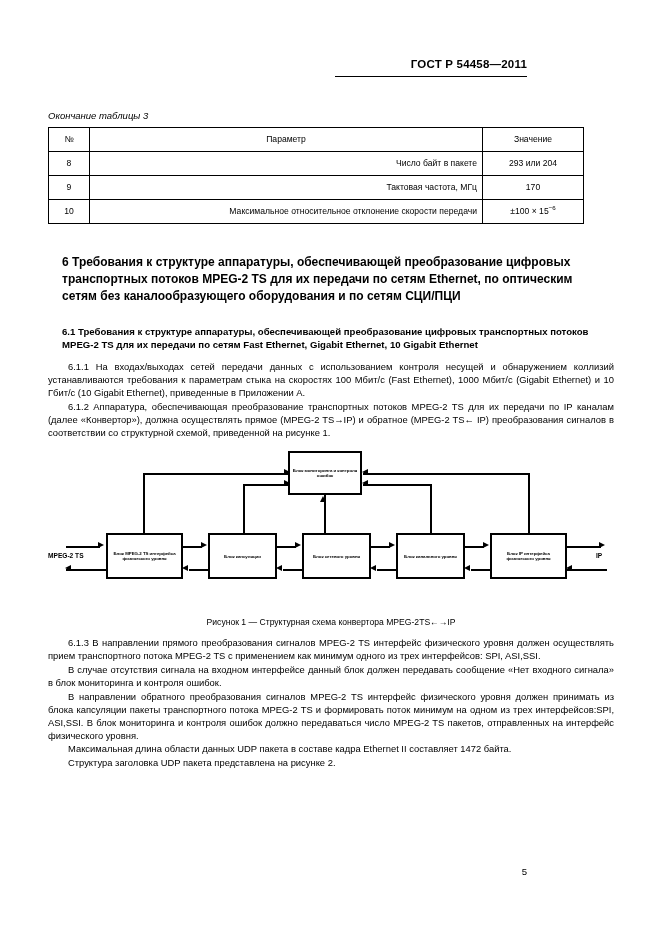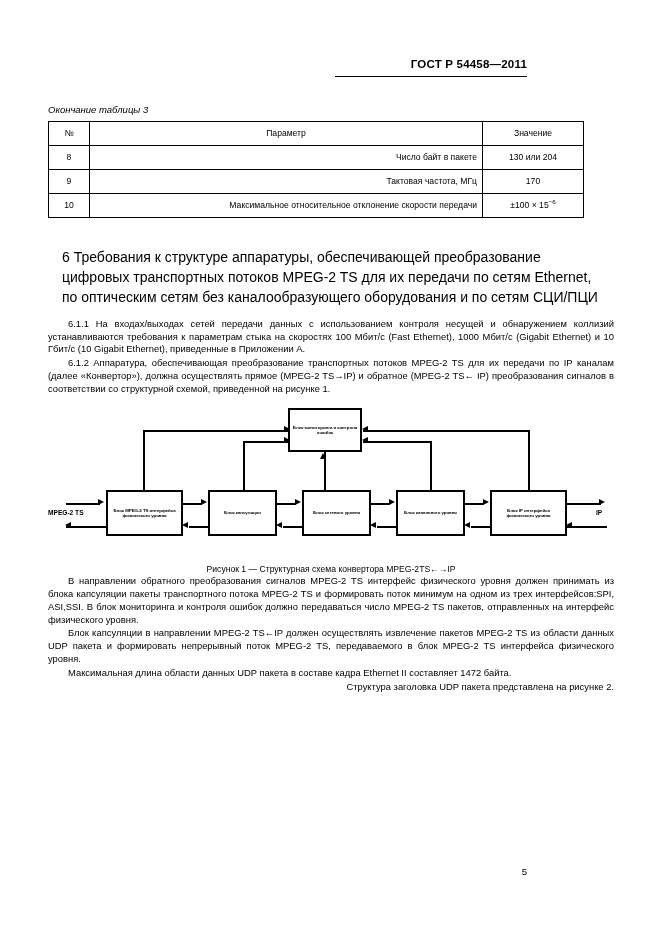--- a/index.html
+++ b/index.html
@@ -39,21 +39,21 @@
     right: 44px;
     width: 192px;
     height: 1px;
     background: #000;
   }
 
   
   .content {
     position: absolute;
     left: 48px;
-    top: 104px;
+    top: 110px;
     width: 566px;
   }
 
   .table-caption {
     font-size: 9.5px;
     font-style: italic;
     margin: 0 0 6px 0;
   }
 
   
@@ -78,22 +78,22 @@
   .col-num { width: 30px; text-align: center; }
   .col-param { text-align: right; }
   .col-val { width: 90px; text-align: center; }
   table.gost tbody td { height: 15px; }
   table.gost tbody td.col-num { text-align: center; }
   table.gost tbody td.col-val { text-align: center; }
   sup { font-size: 0.72em; vertical-align: super; line-height: 0; }
 
   
   h2.sec {
-    font-size: 14px;
-    font-weight: normal;
+    font-size: 12px;
+    font-weight: bold;
     line-height: 1.42;
     margin: 30px 0 0 14px;
     width: 540px;
   }
   h3.subsec {
     font-size: 9.6px;
     font-weight: bold;
     line-height: 1.36;
     margin: 20px 0 0 14px;
     width: 530px;
@@ -103,21 +103,21 @@
   p.body {
     font-size: 9.4px;
     line-height: 1.37;
     margin: 10px 0 0 0;
     text-align: justify;
     text-indent: 20px;
     width: 566px;
     hyphens: manual;
   }
   p.body.tight { margin-top: 1px; }
-  p.body.nojust { text-align: right; }
+  p.body.nojust { text-align: left; }
 
   
   .figure {
     position: relative;
     width: 566px;
     height: 150px;
     margin-top: 12px;
   }
   .blk {
     position: absolute;
@@ -150,21 +150,21 @@
   .edge-label {
     position: absolute;
     font-size: 6.6px;
     font-weight: bold;
     white-space: nowrap;
   }
   .fig-caption {
     font-size: 8.6px;
     text-align: center;
     width: 566px;
-    margin-top: 6px;
+    margin-top: 16px;
   }
 
   .page-number {
     position: absolute;
     right: 44px;
     bottom: 58px;
     font-size: 9.6px;
   }
 </style>
 </head>
@@ -184,37 +184,38 @@
         <tr>
           <th class="col-num">№</th>
           <th class="col-param">Параметр</th>
           <th class="col-val">Значение</th>
         </tr>
       </thead>
       <tbody>
         <tr>
           <td class="col-num">8</td>
           <td class="col-param">Число байт в пакете</td>
-          <td class="col-val">130 или 204</td>
+          <td class="col-val">293 или 204</td>
         </tr>
         <tr>
           <td class="col-num">9</td>
           <td class="col-param">Тактовая частота, МГц</td>
           <td class="col-val">170</td>
         </tr>
         <tr>
           <td class="col-num">10</td>
           <td class="col-param">Максимальное относительное отклонение скорости передачи</td>
           <td class="col-val"><span>±100 × 15</span><sup>−6</sup></td>
         </tr>
       </tbody>
     </table>
 
     <h2 class="sec">6  Требования к структуре аппаратуры, обеспечивающей преобразование цифровых транспортных потоков MPEG-2 TS для их передачи по сетям Ethernet, по оптическим сетям без каналообразующего оборудования и по сетям СЦИ/ПЦИ</h2>
 
+    <h3 class="subsec">6.1  Требования к структуре аппаратуры, обеспечивающей преобразование цифровых транспортных потоков MPEG-2 TS для их передачи по сетям Fast Ethernet, Gigabit Ethernet, 10 Gigabit Ethernet</h3>
 
     <p class="body">6.1.1 На входах/выходах сетей передачи данных с использованием контроля несущей и обнаружением коллизий устанавливаются требования к параметрам стыка на скоростях 100 Мбит/с (Fast Ethernet), 1000 Мбит/с (Gigabit Ethernet) и 10 Гбит/с (10 Gigabit Ethernet), приведенные в Приложении А.</p>
     <p class="body tight">6.1.2 Аппаратура, обеспечивающая преобразование транспортных потоков MPEG-2 TS для их передачи по IP каналам (далее «Конвертор»), должна осуществлять прямое (MPEG-2 TS→IP) и обратное (MPEG-2 TS← IP) преобразования сигналов в соответствии со структурной схемой, приведенной на рисунке 1.</p>
 
     <div class="figure">
 
       <div class="blk" style="left:240px; top:0px; width:74px; height:44px;">Блок мониторинга и контроля ошибок</div>
 
       <div class="blk" style="left:58px; top:82px; width:77px; height:46px;">Блок MPEG-2 TS интерфейса физического уровня</div>
       <div class="blk" style="left:160px; top:82px; width:69px; height:46px;">Блок капсуляции</div>
@@ -270,22 +271,23 @@
       <div class="ln hln" style="left:519px; top:95px; width:34px;"></div>
       <div class="arw arw-r" style="left:551px; top:91px;"></div>
       <div class="ln hln" style="left:519px; top:118px; width:40px;"></div>
       <div class="arw arw-l" style="left:518px; top:114px;"></div>
       <div class="edge-label" style="left:548px; top:101px;">IP</div>
 
     </div>
 
     <div class="fig-caption">Рисунок 1 — Структурная схема конвертора MPEG-2TS←→IP</div>
 
+    <p class="body">6.1.3 В направлении прямого преобразования сигналов MPEG-2 TS интерфейс физического уровня должен осуществлять прием транспортного потока MPEG-2 TS с применением как минимум одного из трех интерфейсов: SPI, ASI,SSI.</p>
+    <p class="body tight">В случае отсутствия сигнала на входном интерфейсе данный блок должен передавать сообщение «Нет входного сигнала» в блок мониторинга и контроля ошибок.</p>
     <p class="body tight">В направлении обратного преобразования сигналов MPEG-2 TS интерфейс физического уровня должен принимать из блока капсуляции пакеты транспортного потока MPEG-2 TS и формировать поток минимум на одном из трех интерфейсов:SPI, ASI,SSI. В блок мониторинга и контроля ошибок должно передаваться число MPEG-2 TS пакетов, отправленных на интерфейс физического уровня.</p>
-    <p class="body tight">Блок капсуляции в направлении MPEG-2 TS←IP должен осуществлять извлечение пакетов MPEG-2 TS из области данных UDP пакета и формировать непрерывный поток MPEG-2 TS, передаваемого в блок MPEG-2 TS интерфейса физического уровня.</p>
     <p class="body tight">Максимальная длина области данных UDP пакета в составе кадра Ethernet II составляет 1472 байта.</p>
     <p class="body tight nojust">Структура заголовка UDP пакета представлена на рисунке 2.</p>
 
   </div>
 
   <div class="page-number">5</div>
 
 </div>
 
 </body></html>

